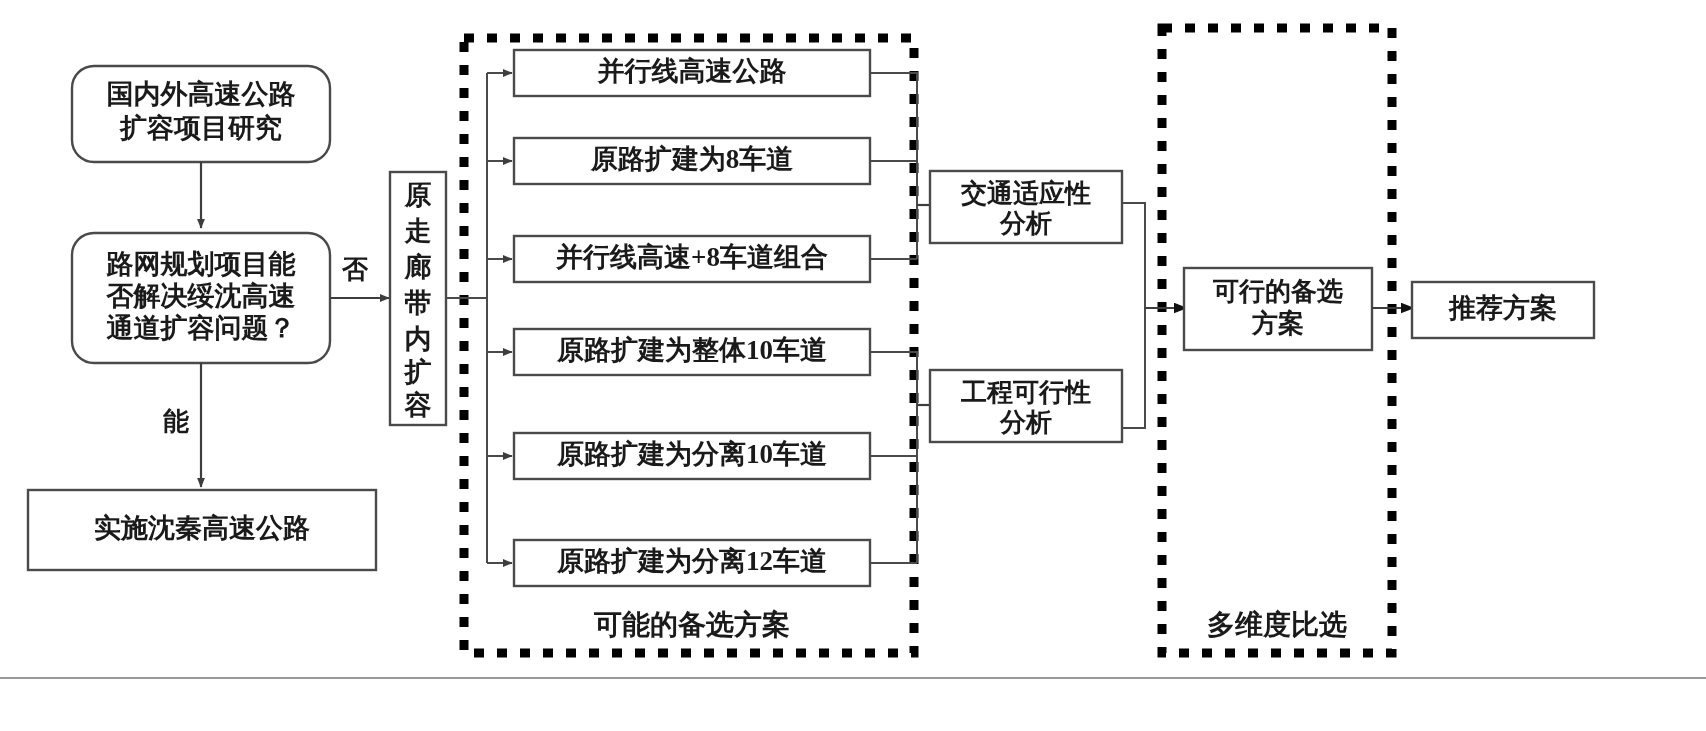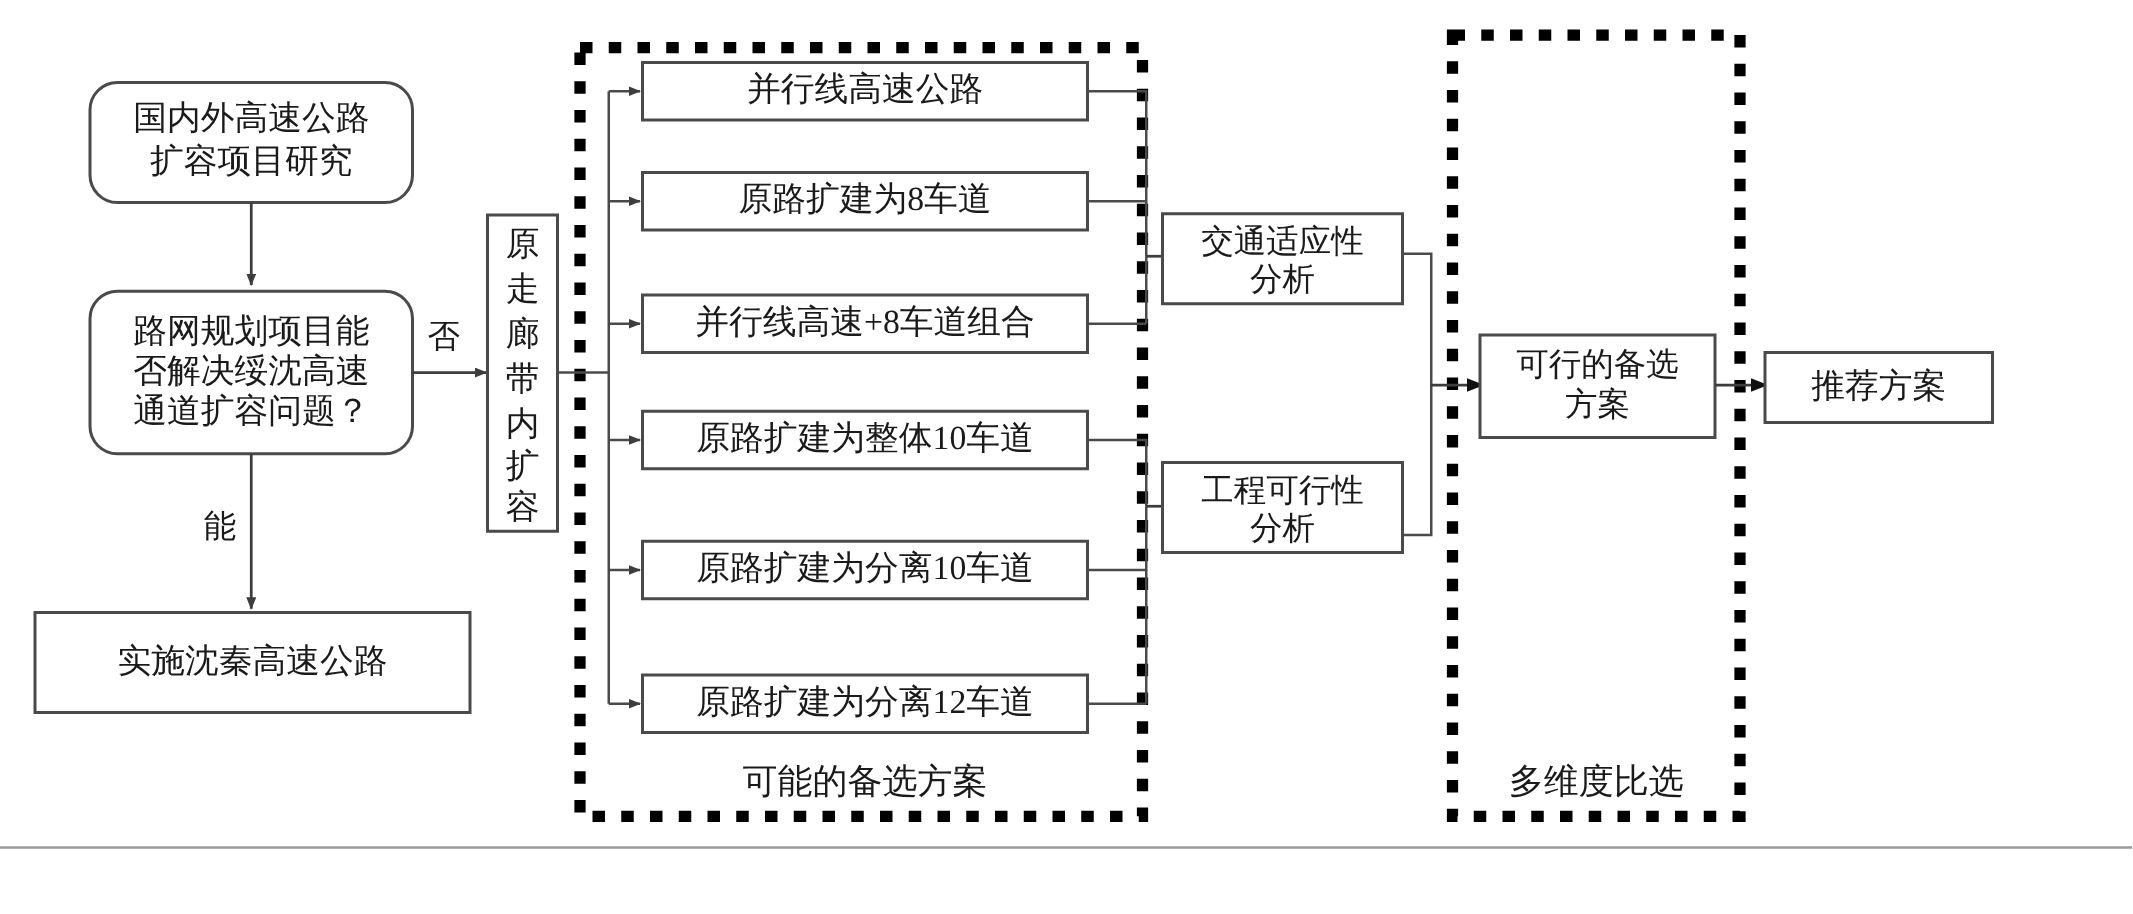--- a/index.html
+++ b/index.html
@@ -10,20 +10,21 @@
   body {
     width: 1706px;
     height: 731px;
     font-family: "Liberation Serif", "DejaVu Serif", serif;
     overflow: hidden;
   }
   #flowchart-root {
     position: relative;
     width: 1632px;
     height: 731px;
+    font-weight: bold;
   }
   svg#diagram {
     display: block;
     width: 1706px;
     height: 731px;
   }
   .node-box {
     fill: #ffffff;
     stroke: #4a4a4a;
     stroke-width: 2.4;

